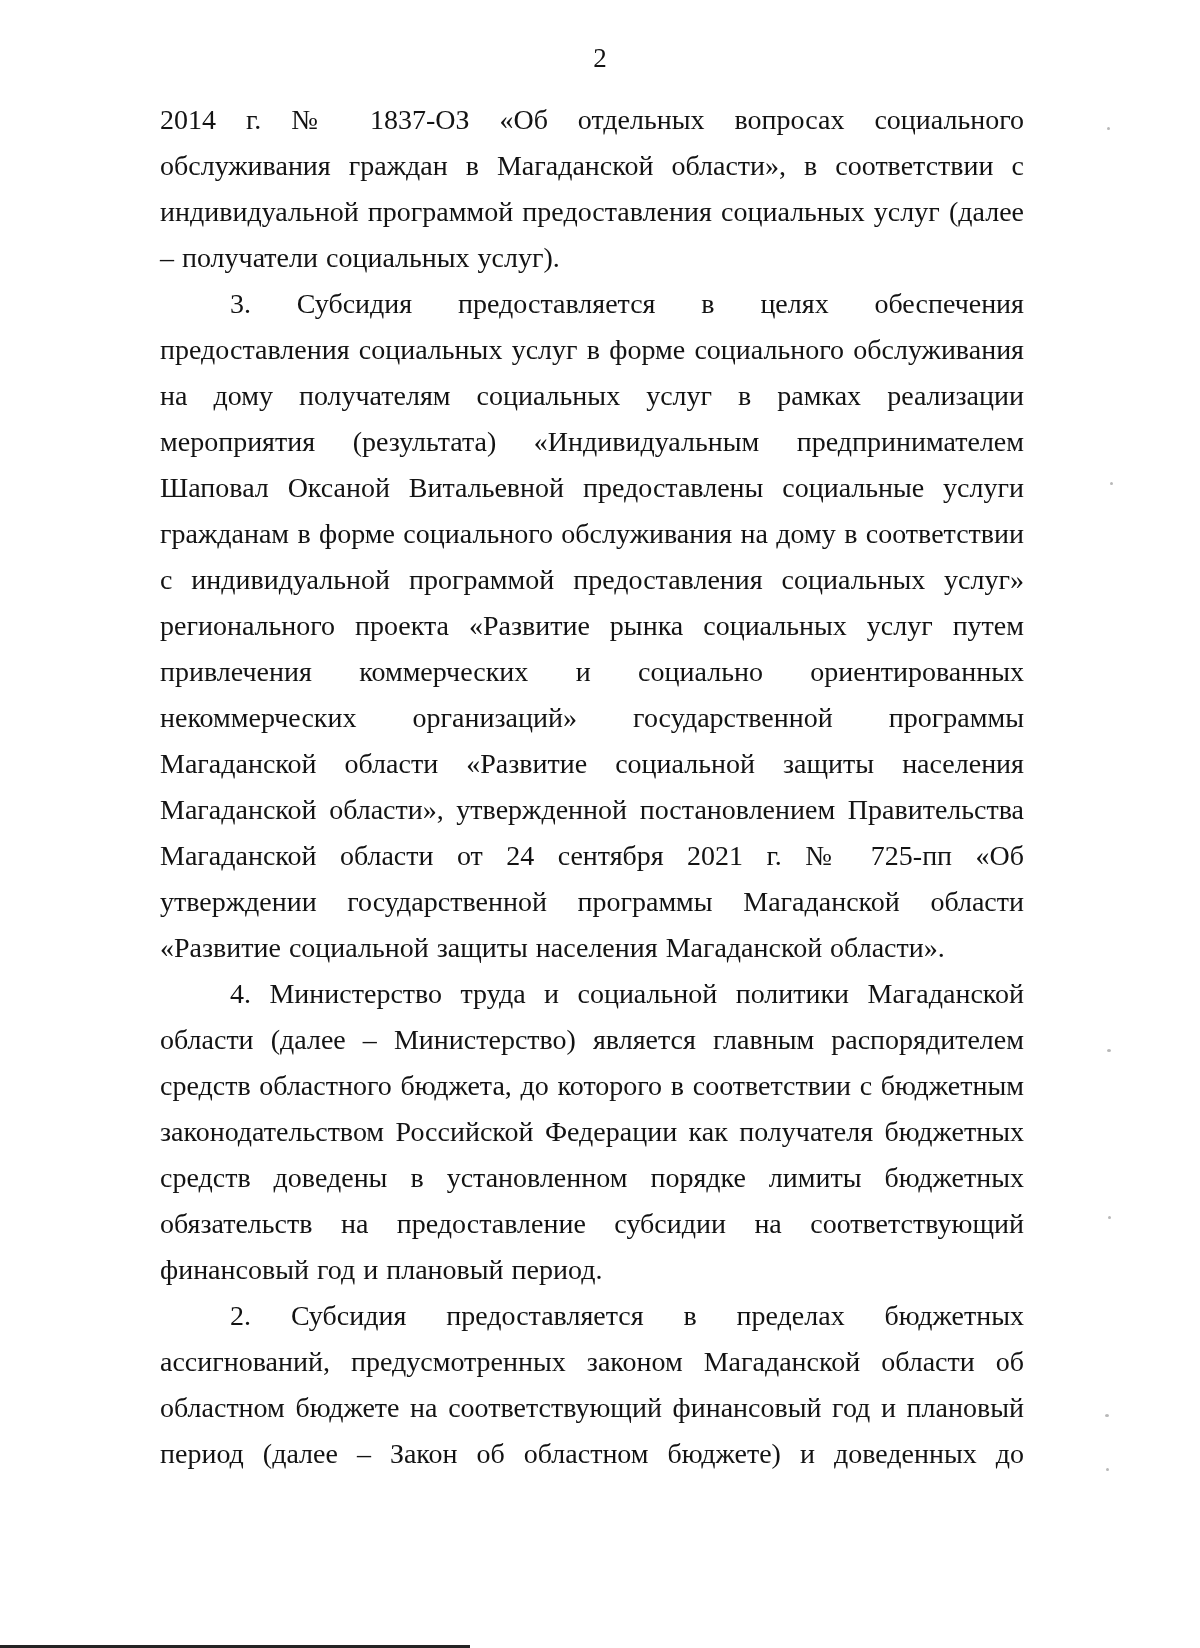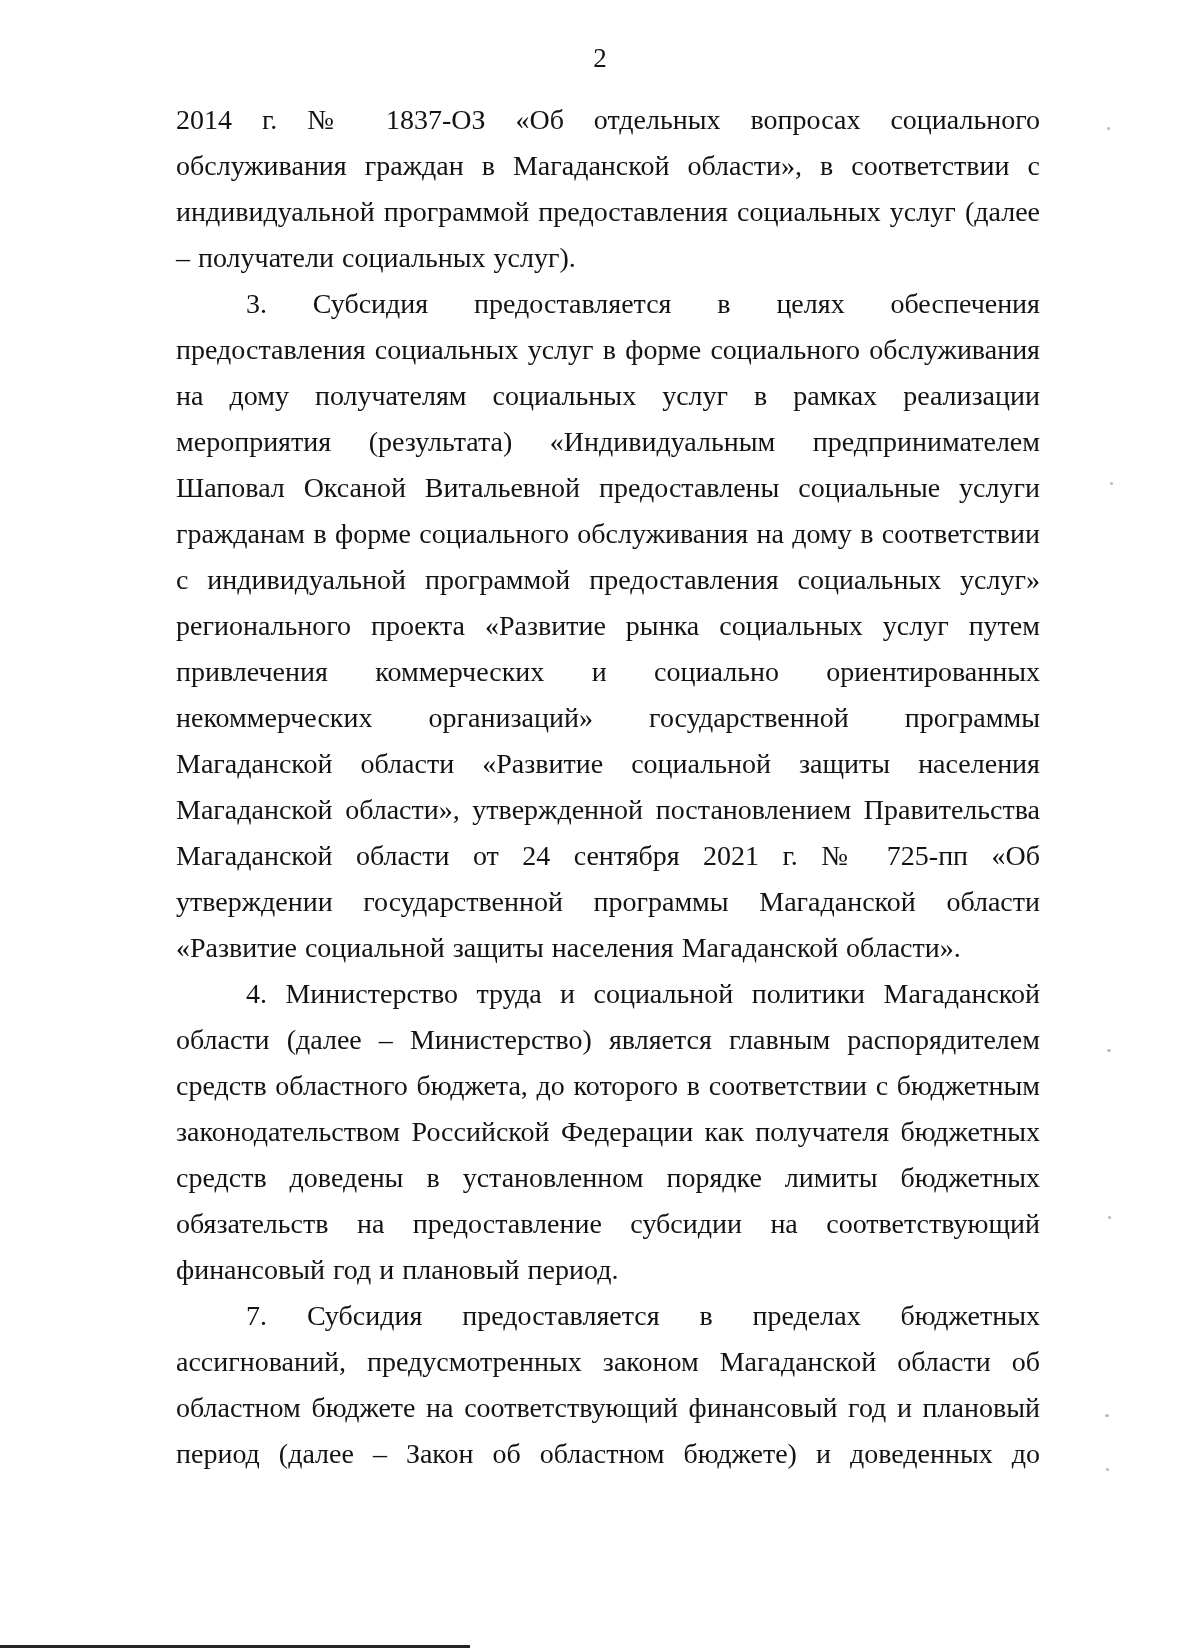--- a/index.html
+++ b/index.html
@@ -24,21 +24,21 @@
     top: 42px;
     left: 0;
     width: 1200px;
     text-align: center;
     font-size: 27px;
     line-height: 32px;
   }
   .content {
     position: absolute;
     top: 97px;
-    left: 176px;
+    left: 160px;
     width: 864px;
     font-size: 28px;
     line-height: 46px;
     text-align: justify;
     word-spacing: 1px;
   }
   .content p {
     margin: 0;
     text-indent: 70px;
   }
@@ -75,21 +75,21 @@
 <body>
 
 <div class="page">
 
   <div class="page-number">2</div>
 
   <div class="content">
     <p class="no-indent">2014 г. № 1837-ОЗ «Об отдельных вопросах социального обслуживания граждан в Магаданской области», в соответствии с индивидуальной программой предоставления социальных услуг (далее – получатели социальных услуг).</p>
     <p>3. Субсидия предоставляется в целях обеспечения предоставления социальных услуг в форме социального обслуживания на дому получателям социальных услуг в рамках реализации мероприятия (результата) «Индивидуальным предпринимателем Шаповал Оксаной Витальевной предоставлены социальные услуги гражданам в форме социального обслуживания на дому в соответствии с индивидуальной программой предоставления социальных услуг» регионального проекта «Развитие рынка социальных услуг путем привлечения коммерческих и социально ориентированных некоммерческих организаций» государственной программы Магаданской области «Развитие социальной защиты населения Магаданской области», утвержденной постановлением Правительства Магаданской области от 24 сентября 2021 г. № 725-пп «Об утверждении государственной программы Магаданской области «Развитие социальной защиты населения Магаданской области».</p>
     <p>4. Министерство труда и социальной политики Магаданской области (далее – Министерство) является главным распорядителем средств областного бюджета, до которого в соответствии с бюджетным законодательством Российской Федерации как получателя бюджетных средств доведены в установленном порядке лимиты бюджетных обязательств на предоставление субсидии на соответствующий финансовый год и плановый период.</p>
-    <p class="continues">7. Субсидия предоставляется в пределах бюджетных ассигнований, предусмотренных законом Магаданской области об областном бюджете на соответствующий финансовый год и плановый период (далее – Закон об областном бюджете) и доведенных до</p>
+    <p class="continues">2. Субсидия предоставляется в пределах бюджетных ассигнований, предусмотренных законом Магаданской области об областном бюджете на соответствующий финансовый год и плановый период (далее – Закон об областном бюджете) и доведенных до</p>
   </div>
 
   <span class="artifact a1"></span>
   <span class="artifact a2"></span>
   <span class="artifact a3"></span>
   <span class="artifact a4"></span>
   <span class="artifact a5"></span>
   <span class="artifact a6"></span>
   <div class="scan-edge"></div>
 

